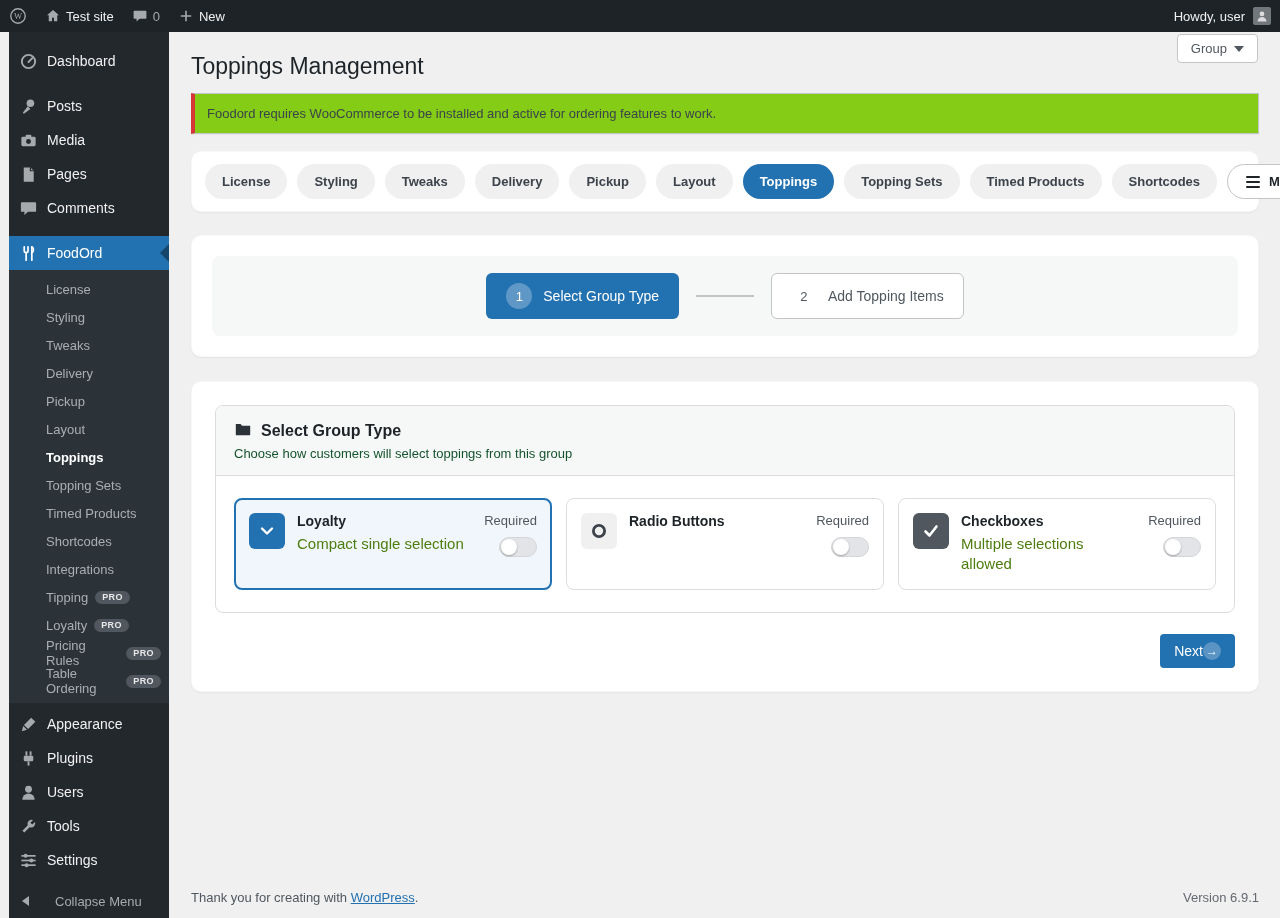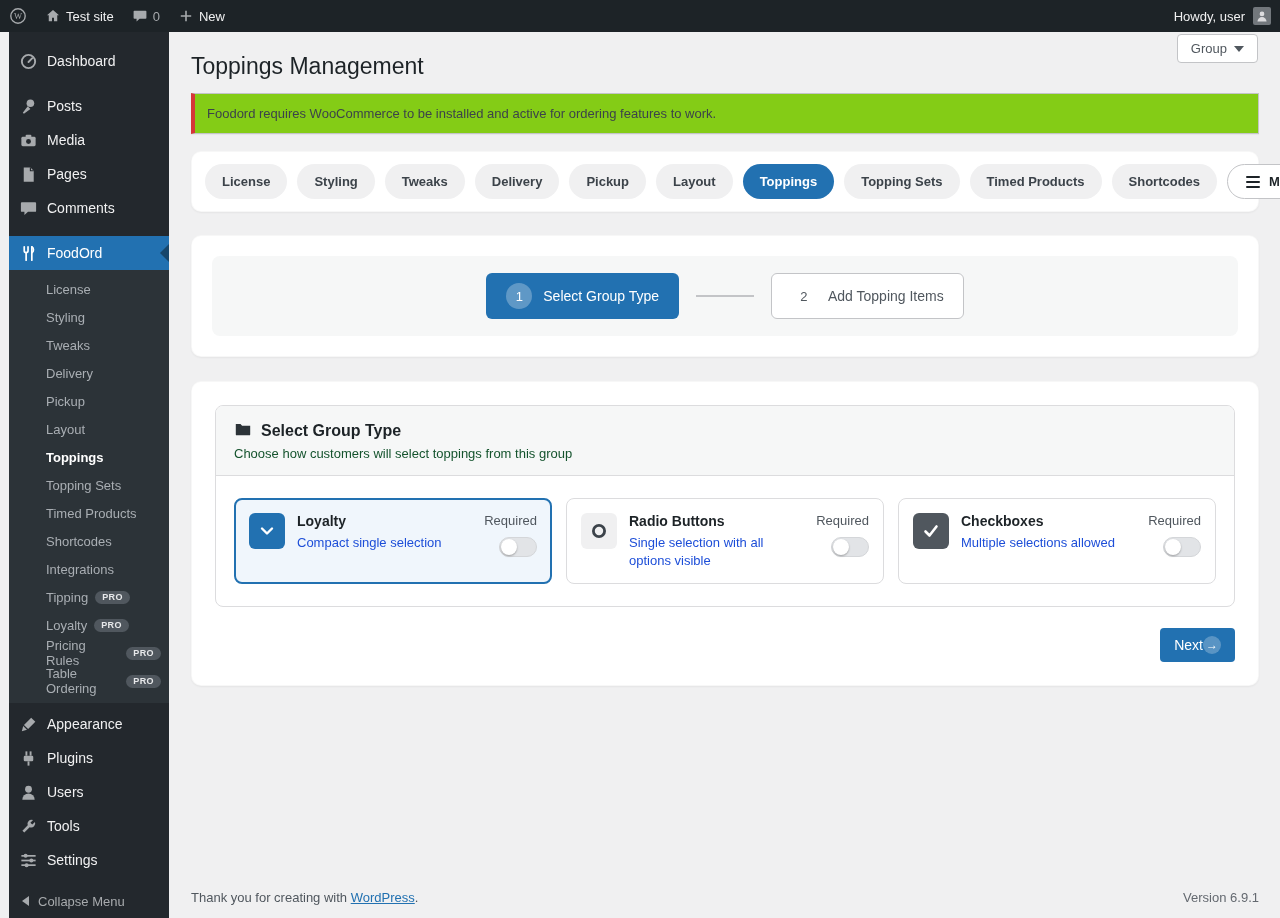--- a/index.html
+++ b/index.html
@@ -37,21 +37,21 @@
                 border-right: 9px solid #17466b; }
   .menu-sep { height: 11px; }
   .submenu { background: #2c3338; padding: 5px 0 8px; }
   .sub-item { height: 28px; display: flex; align-items: center; padding: 0 8px 0 37px;
               font-size: 13px; color: #a9aeb3; cursor: pointer; }
   .sub-item.current { color: #fff; font-weight: 700; }
   .pro-badge { margin-left: 7px; background: #50575e; color: #e7e8ea; font-size: 9px;
                font-weight: 700; letter-spacing: .4px; padding: 2px 7px; border-radius: 9px;
                line-height: 1; }
   .collapse-wrap { margin-top: auto; }
-  .collapse-item { display: flex; align-items: center; gap: 9px; height: 34px; padding: 0 9px;
+  .collapse-item { display: flex; align-items: center; gap: 26px; height: 34px; padding: 0 9px;
                    color: #a7aaad; font-size: 13px; cursor: pointer; }
   .collapse-tri { width: 0; height: 0; border-top: 5px solid transparent;
                   border-bottom: 5px solid transparent; border-right: 7px solid #a7aaad;
                   margin-left: 4px; }
 
   
   .content { flex: 1; background: #f0f0f1; padding: 0 21px 0 22px; position: relative;
              display: flex; flex-direction: column; min-width: 0; }
   .help-btn { position: absolute; top: 2px; right: 22px; background: #fff;
               border: 1px solid #c3c4c7; border-radius: 4px; padding: 6px 13px; font-size: 13px;
@@ -108,21 +108,21 @@
   .opt-card { border: 1px solid #dcdcde; border-radius: 8px; background: #fff; padding: 14px;
               display: flex; gap: 12px; align-items: flex-start; cursor: pointer; }
   .opt-card.selected { border: 2px solid #2271b1; background: #f0f6fc; padding: 13px; }
   .opt-icon { width: 36px; height: 36px; border-radius: 6px; flex-shrink: 0; display: flex;
               align-items: center; justify-content: center; }
   .opt-icon.blue { background: #2271b1; }
   .opt-icon.gray { background: #f0f0f1; }
   .opt-icon.dark { background: #50575e; }
   .opt-text { flex: 1; min-width: 0; }
   .opt-title { font-size: 14px; font-weight: 700; color: #1d2327; }
-  .opt-desc { font-size: 13px; color: #1d4ed8; margin-top: 5px; line-height: 1.35; }
+  .opt-desc { font-size: 15px; color: #4d7c0f; margin-top: 5px; line-height: 1.35; }
   .opt-right { display: flex; flex-direction: column; align-items: flex-end; gap: 9px;
                flex-shrink: 0; }
   .req-label { font-size: 13px; color: #50575e; }
   .toggle { width: 38px; height: 20px; border-radius: 10px; background: #e2e4e7;
             border: 1px solid #d4d6d9; position: relative; cursor: pointer; }
   .toggle .knob { position: absolute; left: 1px; top: 1px; width: 16px; height: 16px;
                   border-radius: 50%; background: #fff; box-shadow: 0 1px 2px rgba(0,0,0,.3); }
 
   .next-row { display: flex; justify-content: flex-end; margin-top: 21px; }
   .next-btn { background: #2271b1; color: #fff; border: none; border-radius: 4px;
@@ -461,21 +461,20 @@
             </div>
 
             <div class="opt-card">
               <span class="opt-icon gray">
                 <svg width="20" height="20" viewBox="0 0 20 20">
                     <circle cx="10" cy="10" r="5.6" fill="none" stroke="#3c434a" stroke-width="2.8"></circle>
                   </svg>
               </span>
               <span class="opt-text">
                 <span class="opt-title" style="display:block">Radio Buttons</span>
-                <span class="opt-desc" style="display:block">Single selection with all options visible</span>
               </span>
               <span class="opt-right">
                 <span class="req-label">Required</span>
                 <span class="toggle">
                     <span class="knob"></span>
                   </span>
               </span>
             </div>
 
             <div class="opt-card">

